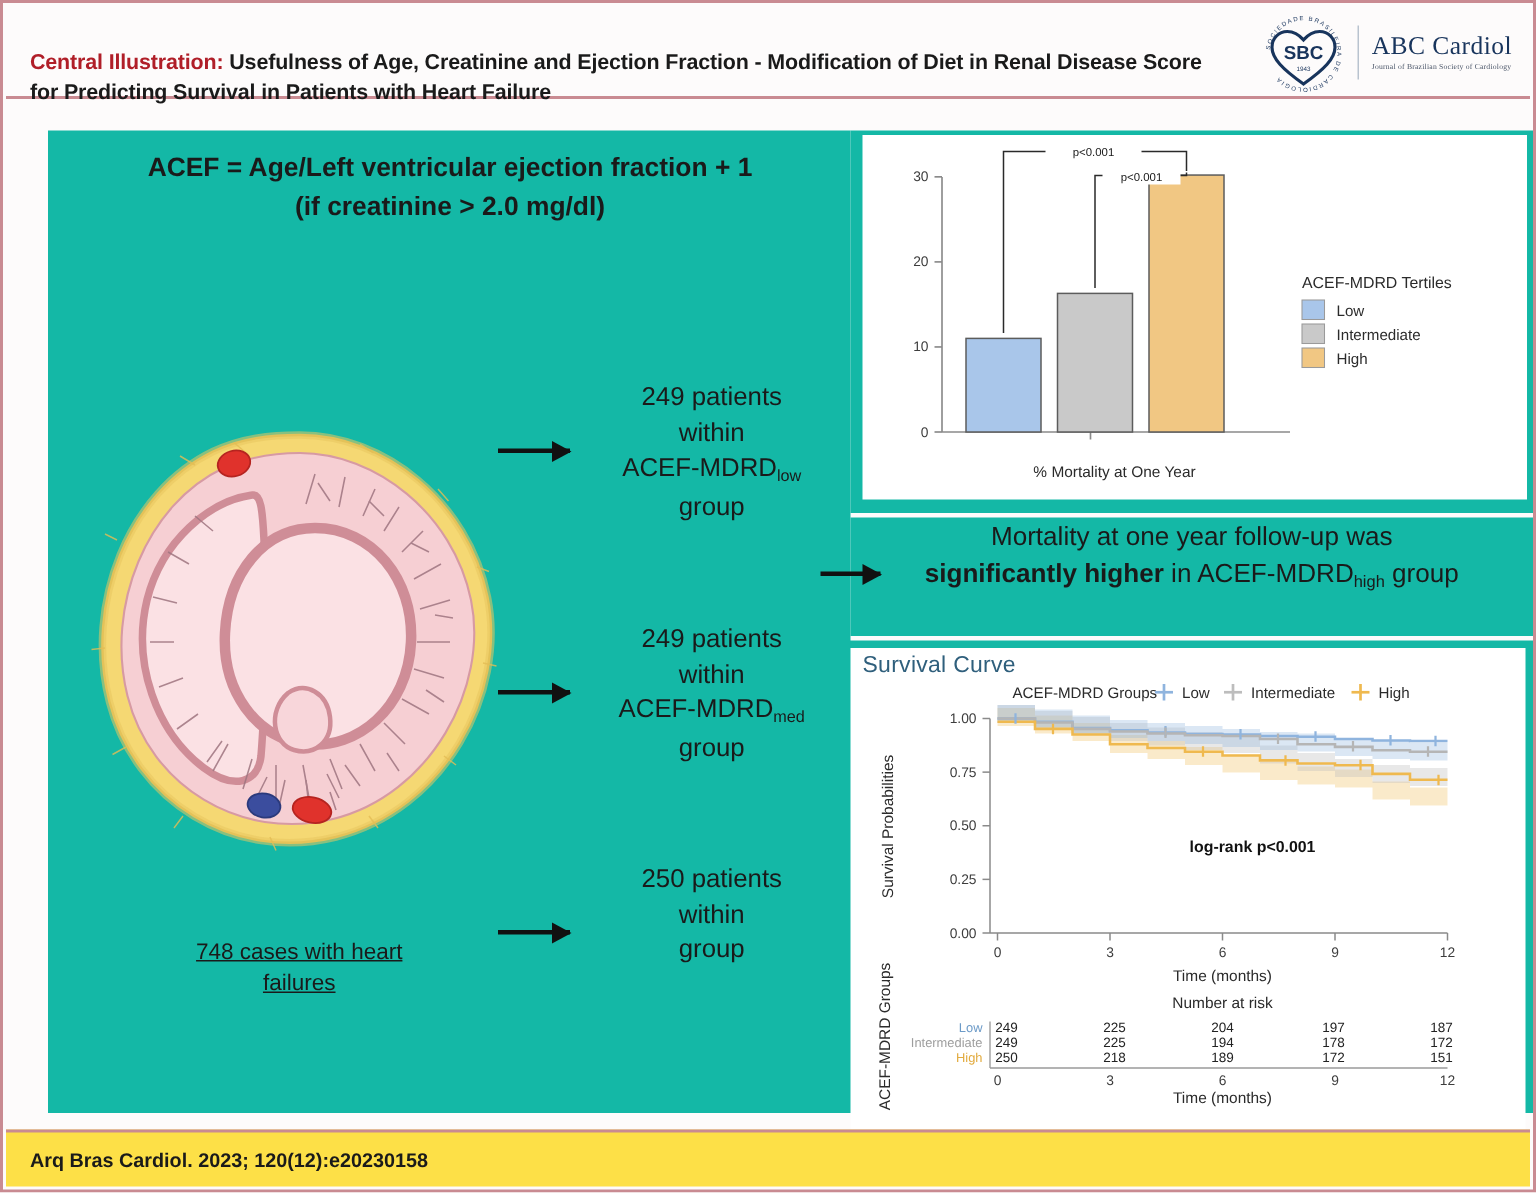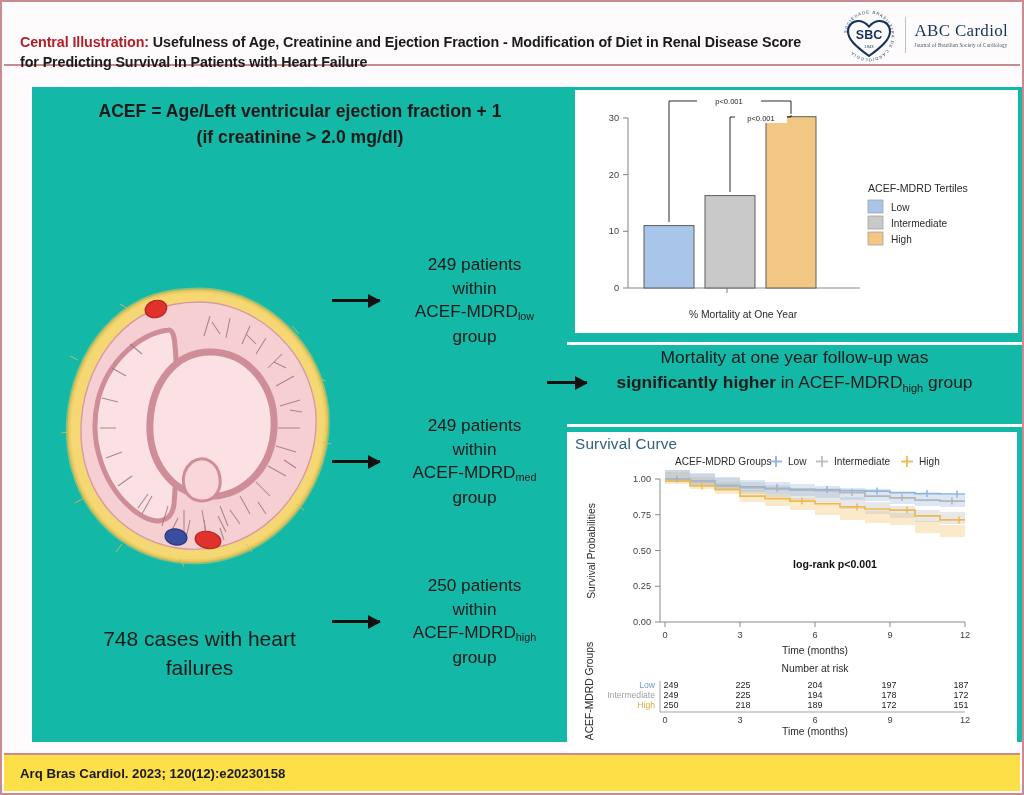--- a/index.html
+++ b/index.html
@@ -84,21 +84,21 @@
   }
   #flow-eq{
     position:absolute;left:18px;top:12px;width:500px;
     text-align:center;font-size:17.6px;font-weight:bold;line-height:1.45;
   }
   #grp-low{left:355px;top:166px;width:175px;}
   #grp-med{left:355px;top:327px;width:175px;}
   #grp-high{left:355px;top:487px;width:175px;}
   #cases{
     position:absolute;left:45px;top:537px;width:245px;
-    text-align:center;font-size:21px;line-height:1.4;
+    text-align:center;font-size:15px;line-height:1.4;text-decoration:underline;
   }
 
   
   .arrow{position:absolute;height:3px;background:#111;}
   .arrow::after{
     content:"";position:absolute;right:-1px;top:-5.5px;
     border-left:13px solid #111;
     border-top:7px solid transparent;
     border-bottom:7px solid transparent;
   }
@@ -219,21 +219,20 @@
     <div class="flow-item" id="grp-med">
       <div>249 patients</div>
       <div>within</div>
       <div><span>ACEF-MDRD</span><span class="sub">med</span></div>
       <div>group</div>
     </div>
 
     <div class="flow-item" id="grp-high">
       <div>250 patients</div>
       <div>within</div>
-      <div><span>ACEF-MDRD</span><span class="sub">high</span></div>
       <div>group</div>
     </div>
 
     <div id="cases">
       <div>748 cases with heart</div>
       <div>failures</div>
     </div>
 
     <div class="arrow" id="arr1"></div>
     <div class="arrow" id="arr2"></div>

